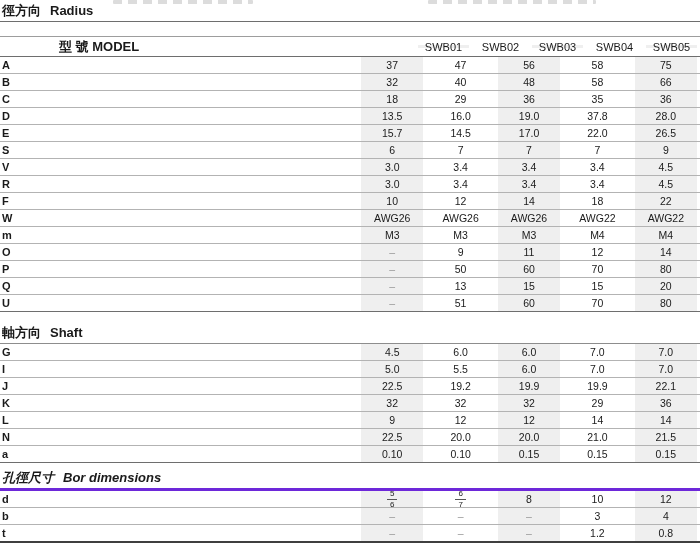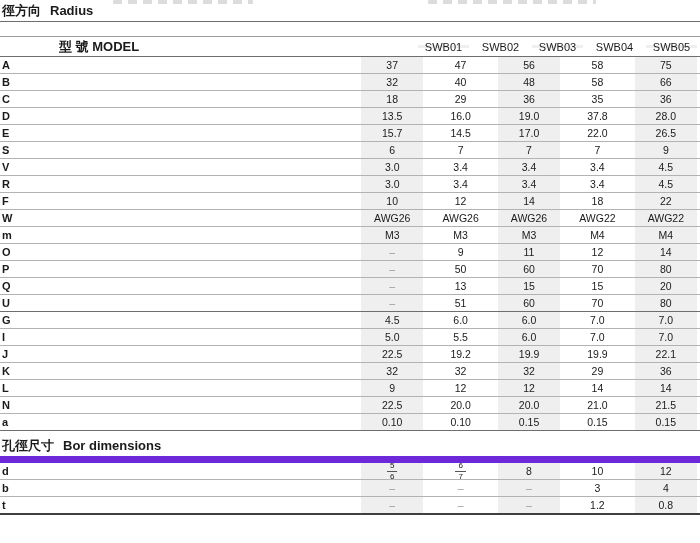--- a/index.html
+++ b/index.html
@@ -15,21 +15,21 @@
     background:repeating-linear-gradient(90deg,#b9b9b9 0 9px,transparent 9px 15px);}
   .frag.f1{left:113px;width:140px;}
   .frag.f2{left:428px;width:168px;}
 
   .section-title{
     font-size:13px;font-weight:bold;line-height:15px;
     padding:3px 0 3px 2px;border-bottom:1.5px solid #6e6e6e;
   }
   .section-title .en{margin-left:9px;}
   .title-shaft{padding-top:13px;border-bottom:1px solid #8d8d8d;}
-  .title-bor{padding-top:7px;border-bottom:7px solid #6d28d9;}
+  .title-bor{padding-top:7px;border-bottom:3px solid #6d28d9;font-style:italic;}
 
   .gap{height:14px;}
 
   .header-row{
     display:flex;align-items:center;height:19px;
     border-top:1px solid #9d9d9d;border-bottom:1.5px solid #6e6e6e;
   }
   .header-label{flex:0 0 356px;font-size:13px;font-weight:bold;padding-left:18px;margin-left:41px;}
   .header-cell{flex:1 1 0;margin:8px 3px;text-align:left;font-size:11px;font-weight:400;
     align-self:stretch;display:flex;align-items:center;justify-content:center;}
@@ -335,20 +335,23 @@
         </div>
         <div class="cell">
           <span>70</span>
         </div>
         <div class="cell shaded">
           <span>80</span>
         </div>
       </div>
     </div>
 
+  <div class="section-title title-shaft">
+    <span class="zh">軸方向</span><span class="en">Shaft</span>
+  </div>
   <div data-rows="1">
       <div class="row">
     <div class="row-label">G</div>
   <div class="cell shaded">
           <span>4.5</span>
         </div>
         <div class="cell">
           <span>6.0</span>
         </div>
         <div class="cell shaded">

